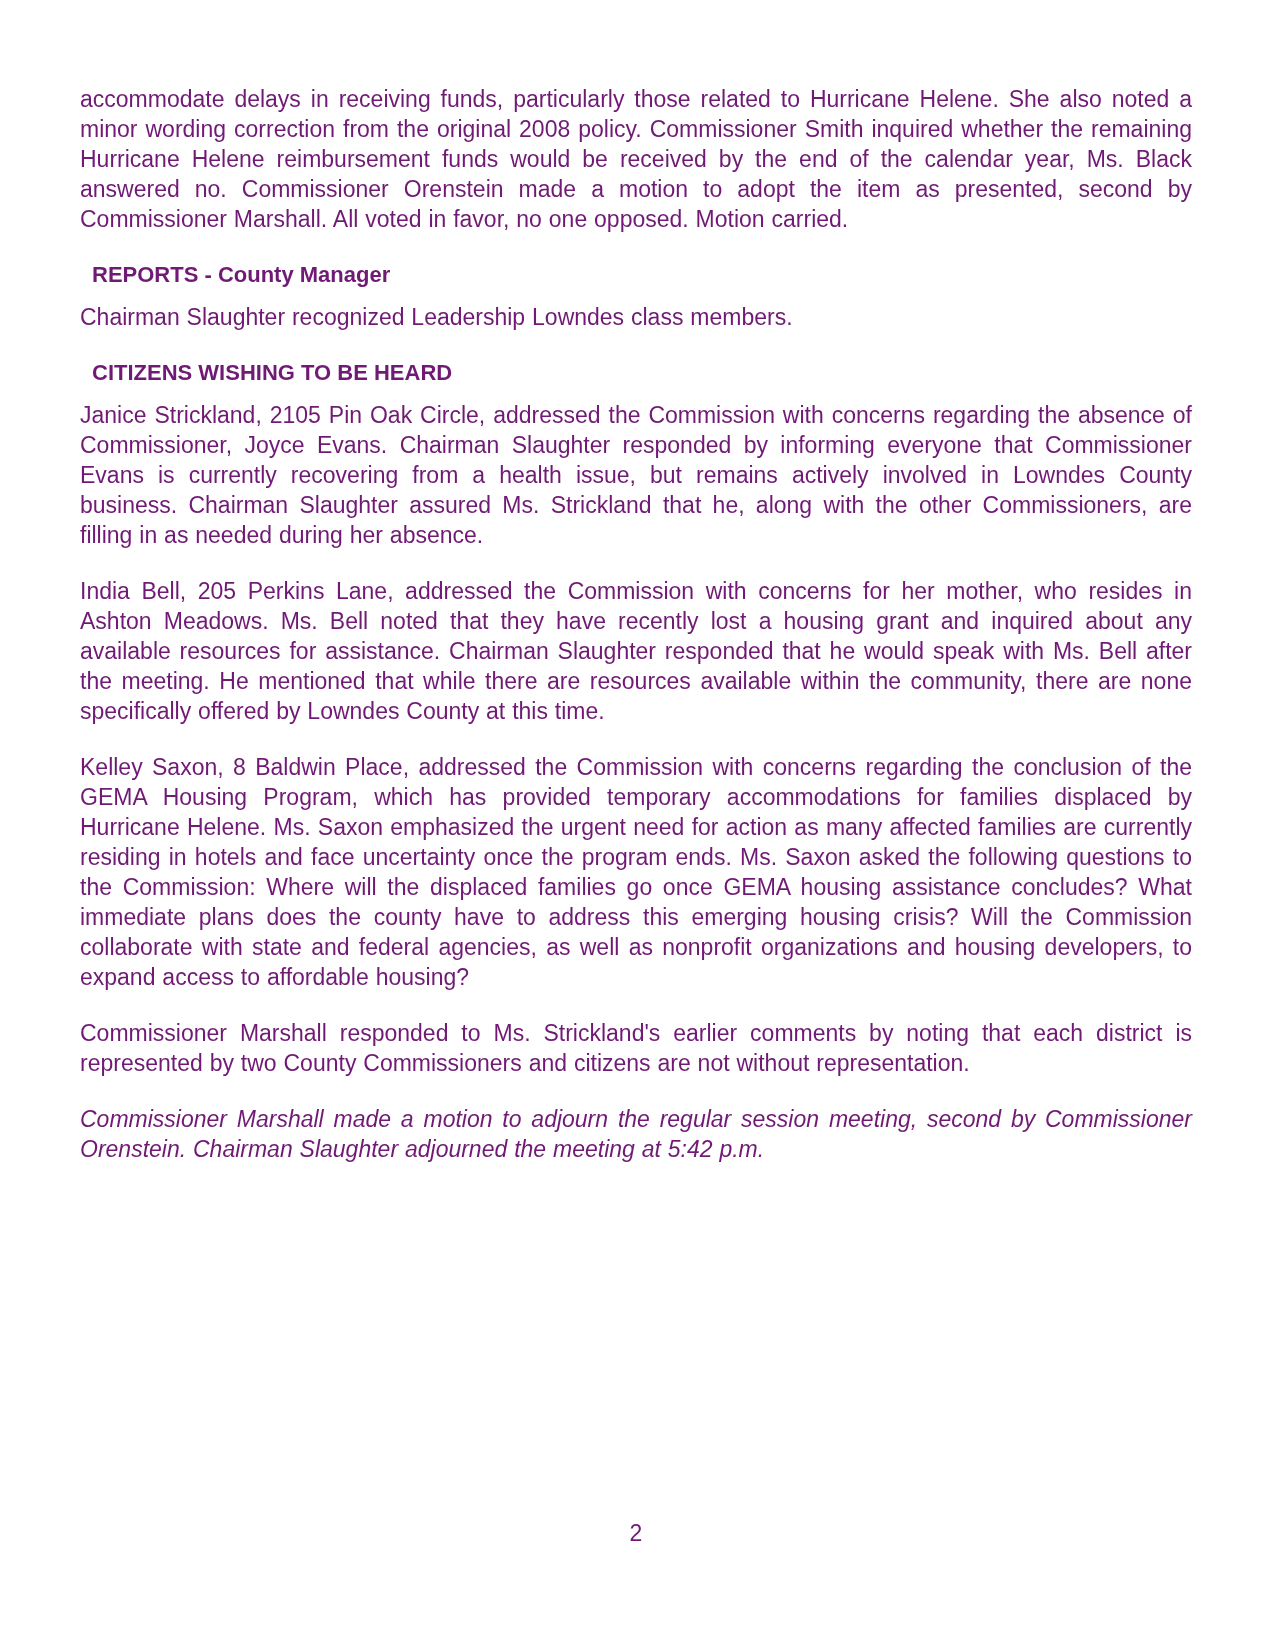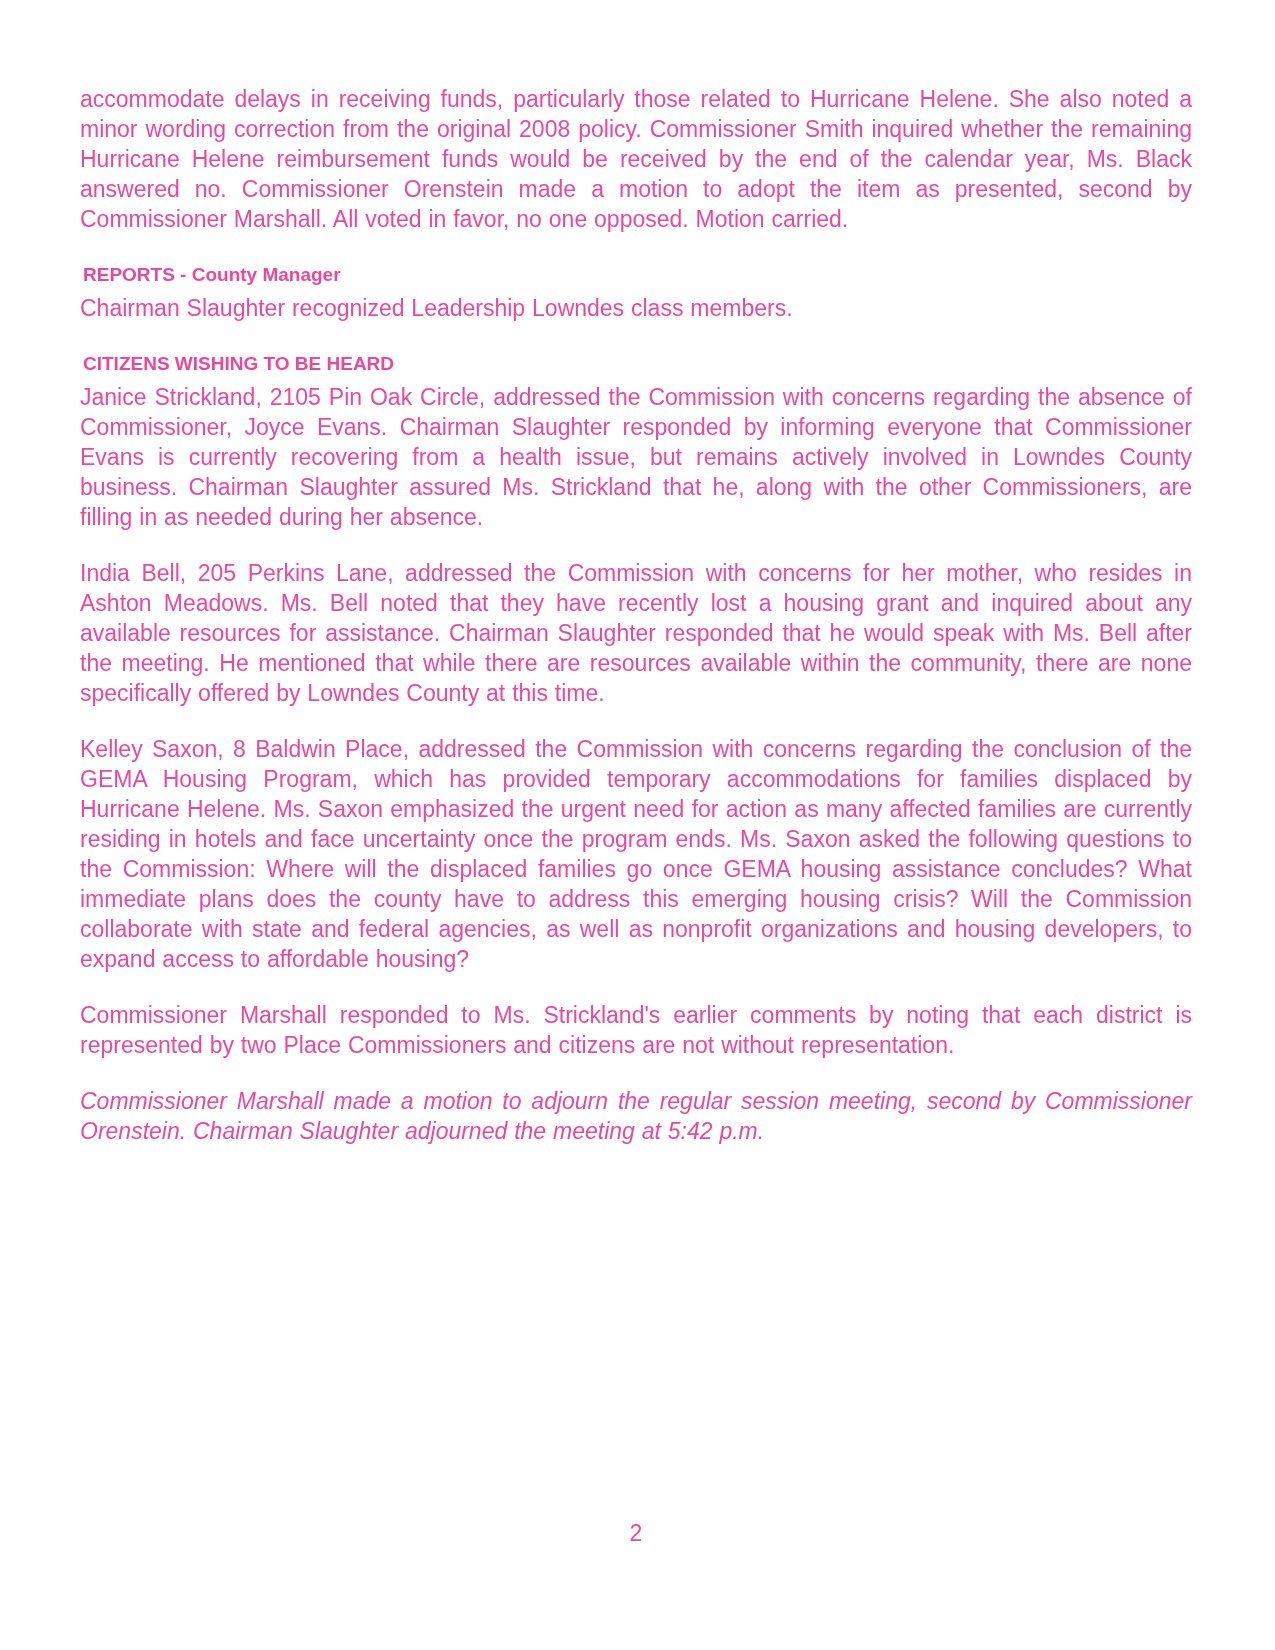--- a/index.html
+++ b/index.html
@@ -5,21 +5,21 @@
   html, body {
     margin: 0;
     padding: 0;
     background: #ffffff;
   }
   .page {
     position: relative;
     width: 1275px;
     height: 1650px;
     background: #ffffff;
-    color: #ec4899;
+    color: #701a75;
     font-family: "Liberation Sans", "DejaVu Sans", sans-serif;
     overflow: hidden;
     box-sizing: border-box;
   }
   .content {
     position: absolute;
     top: 84px;
     left: 80px;
     width: 1112px;
   }
@@ -28,22 +28,22 @@
     font-size: 23px;
     line-height: 30px;
     text-align: justify;
     word-spacing: 0.5px;
   }
   .para.last {
     margin-bottom: 0;
     font-style: italic;
   }
   .heading {
-    margin: 3px;
-    font-size: 19px;
+    margin: 12px;
+    font-size: 22px;
     line-height: 30px;
     font-weight: 700;
     text-align: left;
   }
   .footer {
     position: absolute;
     top: 1518px;
     left: 80px;
     width: 1112px;
     text-align: center;
@@ -60,19 +60,19 @@
     <p class="para">accommodate delays in receiving funds, particularly those related to Hurricane Helene. She also noted a minor wording correction from the original 2008 policy. Commissioner Smith inquired whether the remaining Hurricane Helene reimbursement funds would be received by the end of the calendar year, Ms. Black answered no. Commissioner Orenstein made a motion to adopt the item as presented, second by Commissioner Marshall. All voted in favor, no one opposed. Motion carried.</p>
 
     <h2 class="heading">REPORTS - County Manager</h2>
     <p class="para">Chairman Slaughter recognized Leadership Lowndes class members.</p>
 
     <h2 class="heading">CITIZENS WISHING TO BE HEARD</h2>
     <p class="para">Janice Strickland, 2105 Pin Oak Circle, addressed the Commission with concerns regarding the absence of Commissioner, Joyce Evans. Chairman Slaughter responded by informing everyone that Commissioner Evans is currently recovering from a health issue, but remains actively involved in Lowndes County business. Chairman Slaughter assured Ms. Strickland that he, along with the other Commissioners, are filling in as needed during her absence.</p>
     <p class="para">India Bell, 205 Perkins Lane, addressed the Commission with concerns for her mother, who resides in Ashton Meadows. Ms. Bell noted that they have recently lost a housing grant and inquired about any available resources for assistance. Chairman Slaughter responded that he would speak with Ms. Bell after the meeting. He mentioned that while there are resources available within the community, there are none specifically offered by Lowndes County at this time.</p>
     <p class="para">Kelley Saxon, 8 Baldwin Place, addressed the Commission with concerns regarding the conclusion of the GEMA Housing Program, which has provided temporary accommodations for families displaced by Hurricane Helene. Ms. Saxon emphasized the urgent need for action as many affected families are currently residing in hotels and face uncertainty once the program ends. Ms. Saxon asked the following questions to the Commission: Where will the displaced families go once GEMA housing assistance concludes? What immediate plans does the county have to address this emerging housing crisis? Will the Commission collaborate with state and federal agencies, as well as nonprofit organizations and housing developers, to expand access to affordable housing?</p>
 
-    <p class="para">Commissioner Marshall responded to Ms. Strickland's earlier comments by noting that each district is represented by two Place Commissioners and citizens are not without representation.</p>
+    <p class="para">Commissioner Marshall responded to Ms. Strickland's earlier comments by noting that each district is represented by two County Commissioners and citizens are not without representation.</p>
     <p class="para last">Commissioner Marshall made a motion to adjourn the regular session meeting, second by Commissioner Orenstein. Chairman Slaughter adjourned the meeting at 5:42 p.m.</p>
 
   </div>
 
   <div class="footer">2</div>
 </div>
 
 </body></html>

